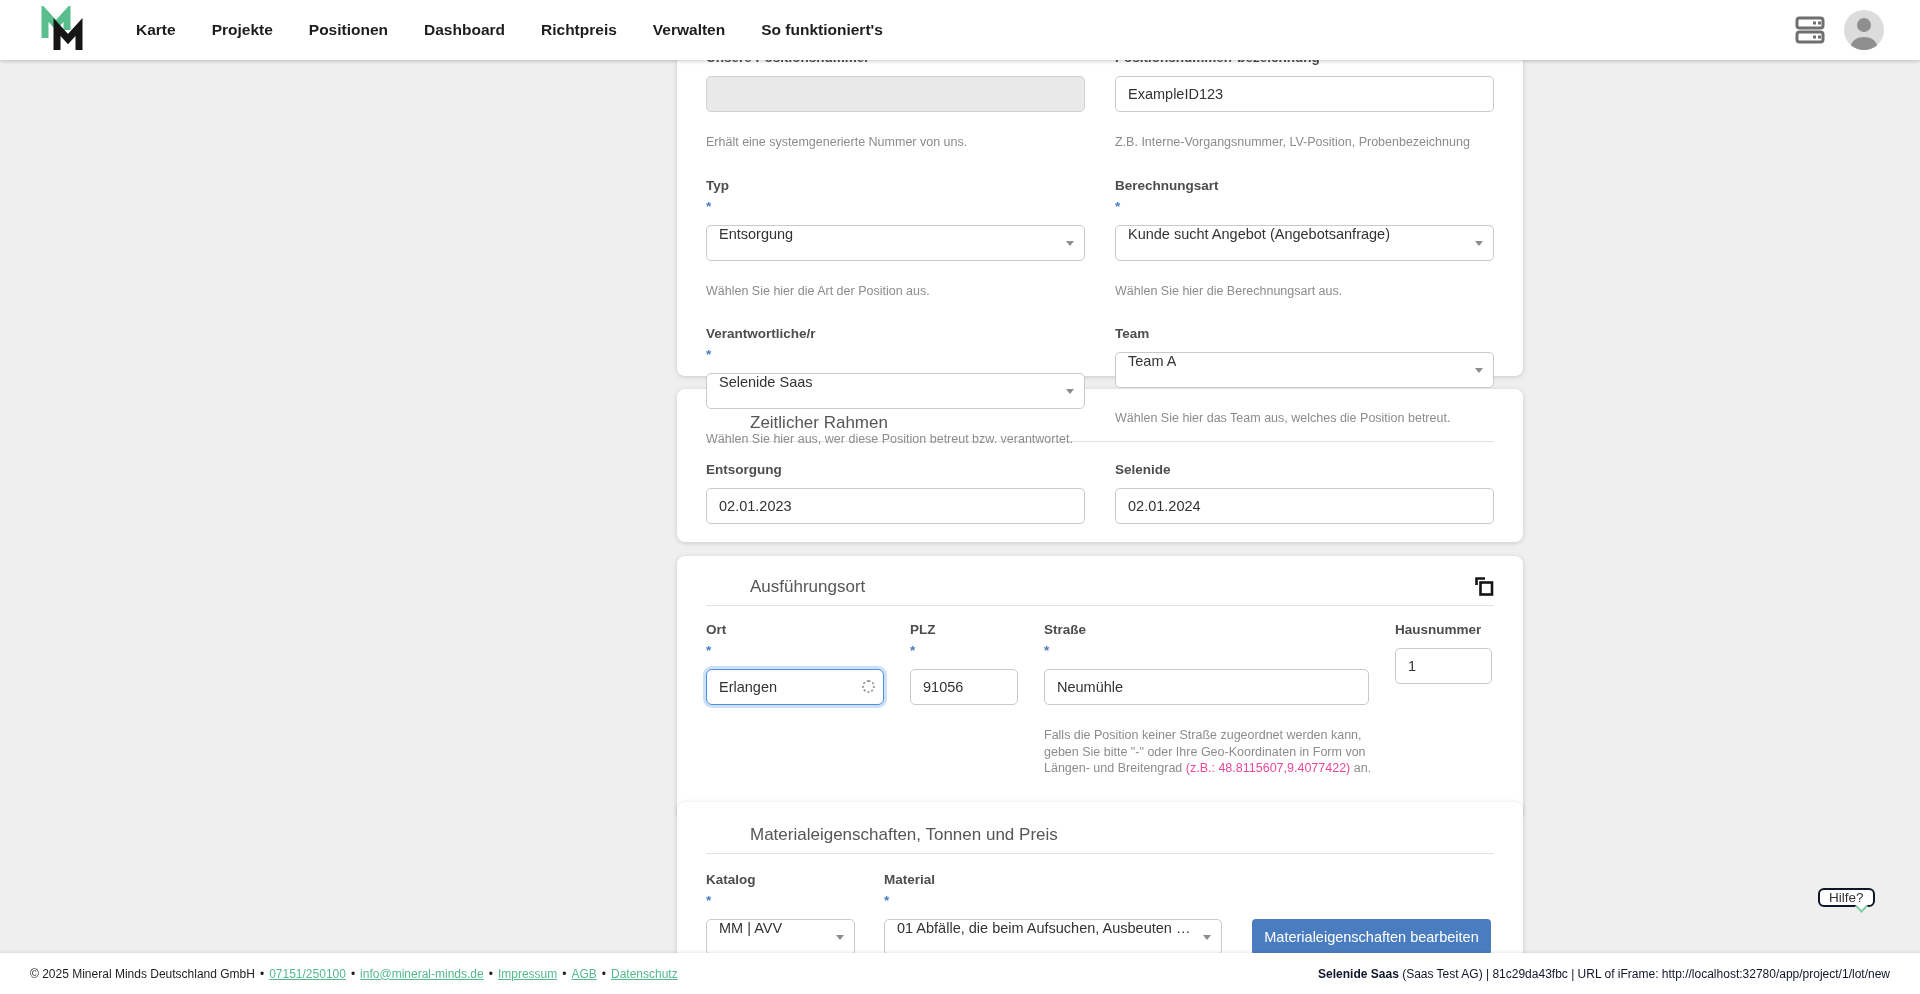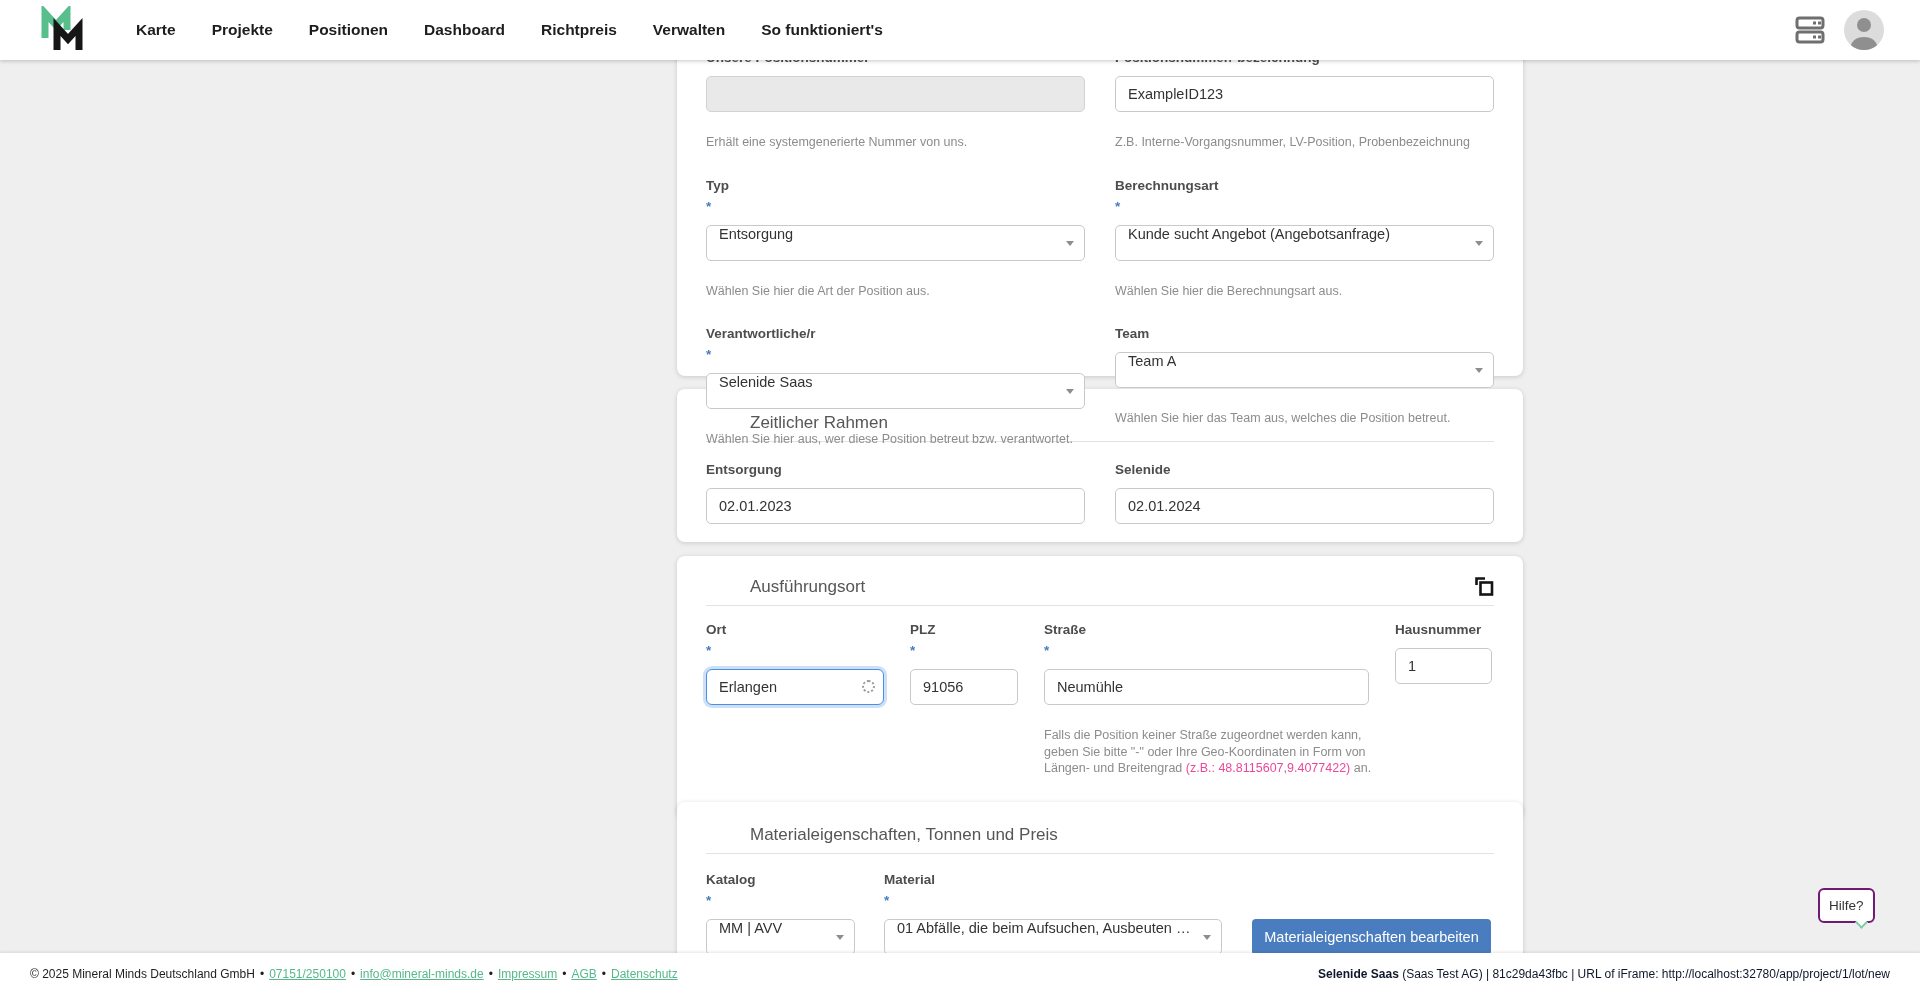--- a/index.html
+++ b/index.html
@@ -100,22 +100,22 @@
   .w-katalog { width:149px; }
   .w-material { width:338px; }
   .primary-btn {
     margin-left:1px; width:239px; height:36px; border:none; border-radius:4px;
     background:#4a7dbf; color:#fff; font-size:14.5px; cursor:pointer;
     font-family:"Liberation Sans", sans-serif;
   }
   
   .help-bubble {
     position:absolute; left:1818px; top:888px; z-index:60;
-    background:#fff; border:2px solid #701a75; border-radius:6px;
-    padding:8px 9px; font-size:13.5px; color:#333; cursor:pointer;text-align:center;
+    background:#fff; border:2px solid #0f172a; border-radius:6px;
+    padding:0 9px; font-size:13.5px; color:#333; cursor:pointer;text-align:center;
   }
   .help-tail {
     position:absolute; right:7px; bottom:-6px; width:9px; height:9px;
     background:#fff; transform:rotate(45deg);
     border-right:2px solid #7fcba4; border-bottom:2px solid #7fcba4;
   }
   
   .footer {
     position:absolute; left:0; bottom:0; width:1920px; height:41px;
     background:#fff; z-index:55; box-shadow:0 -1px 3px rgba(0,0,0,0.10);

